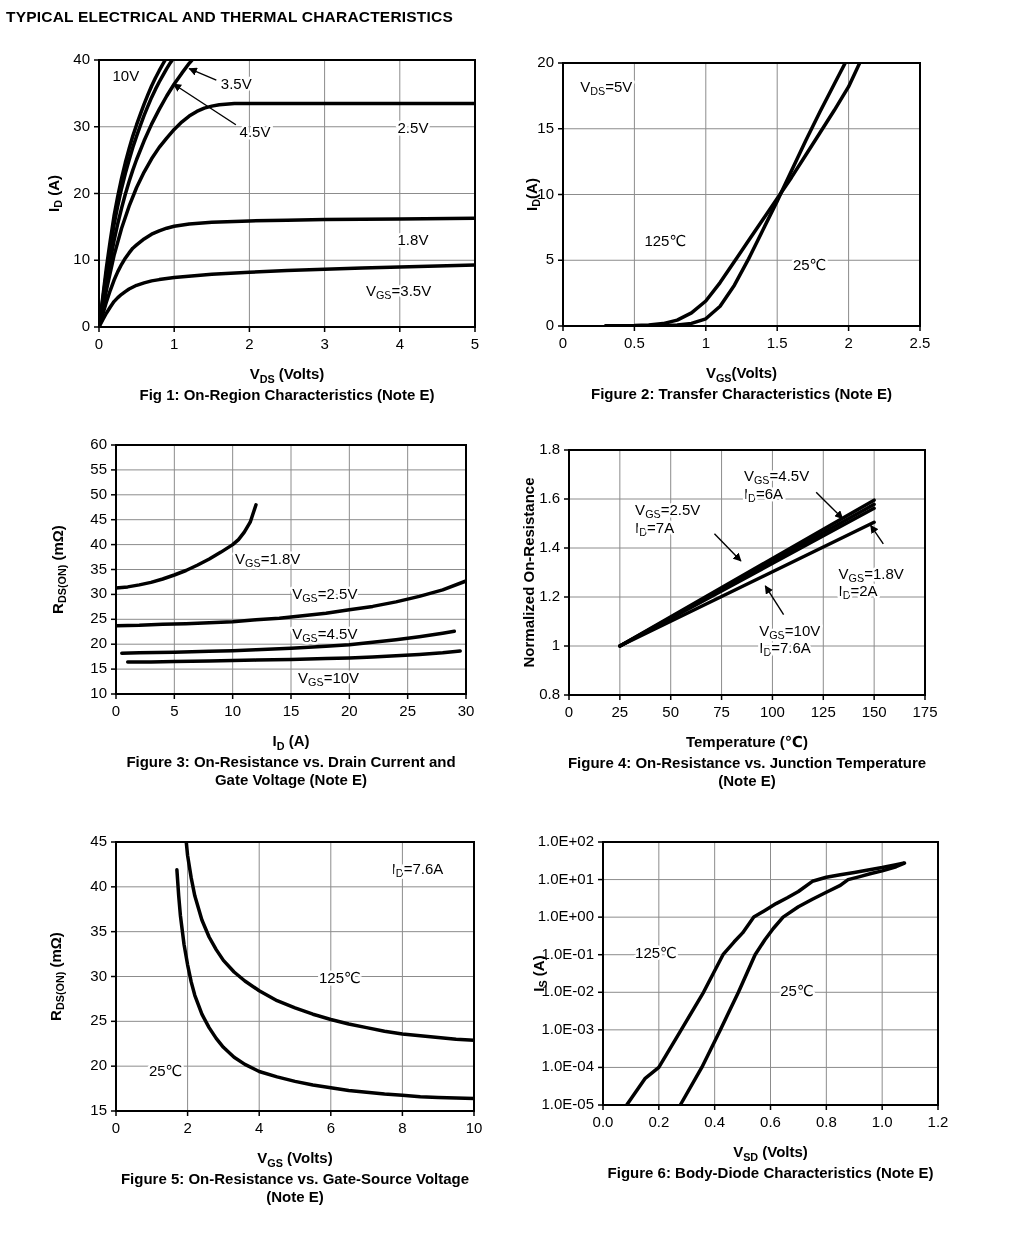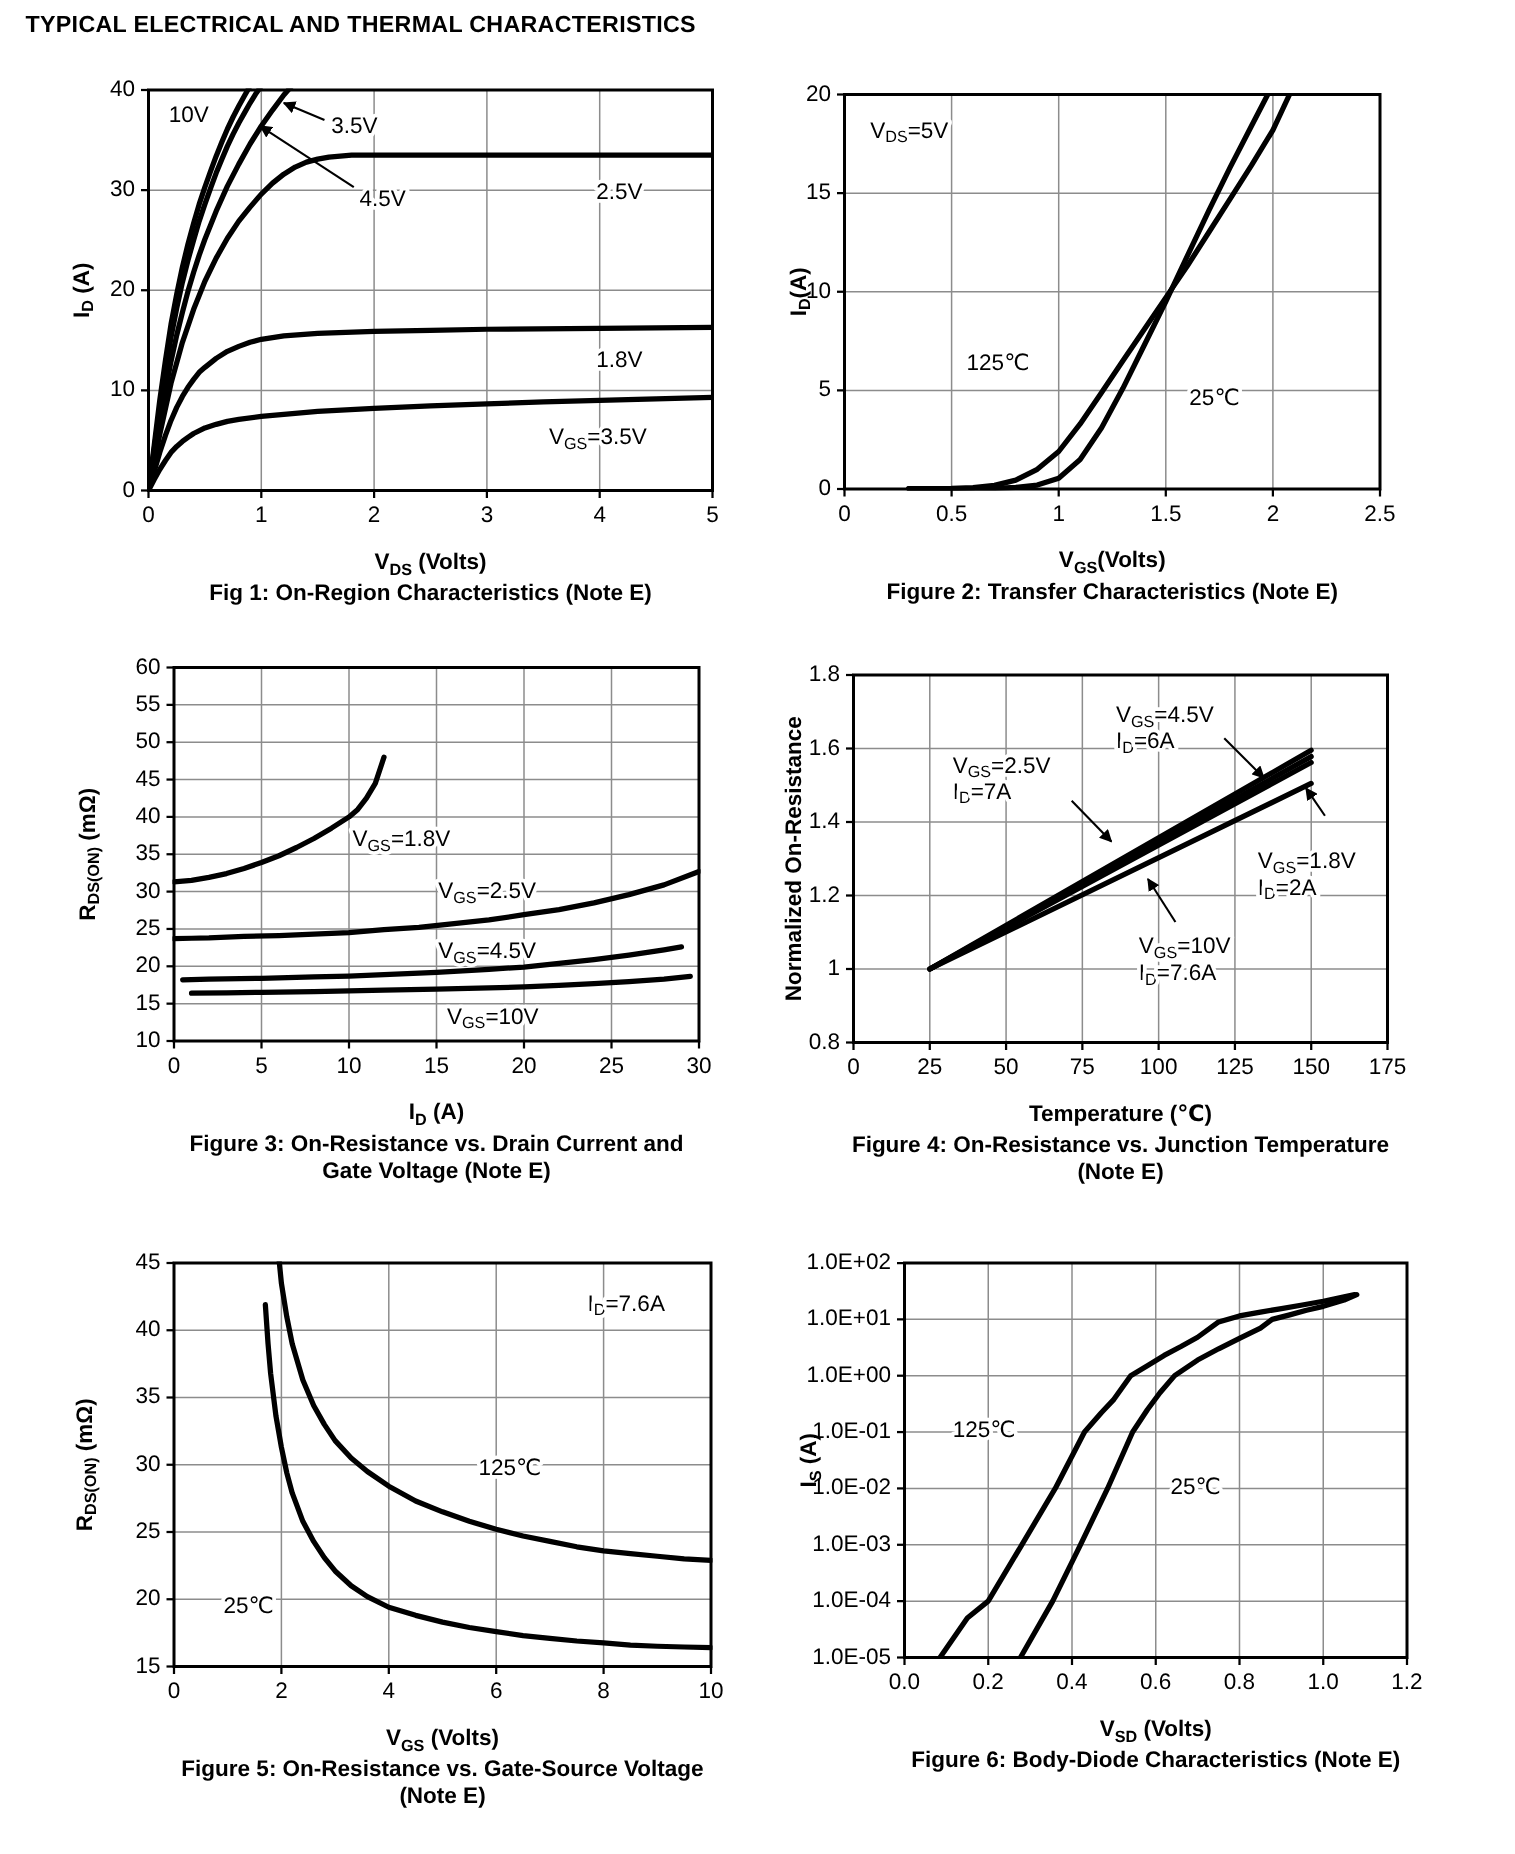--- a/index.html
+++ b/index.html
@@ -1,18 +1,18 @@
 <!DOCTYPE html>
 <html><head>
 <meta charset="utf-8">
 <style>
   html,body{margin:0;padding:0;background:#ffffff;}
   body{font-family:"Liberation Sans","DejaVu Sans",sans-serif;color:#000;}
   #page{position:relative;width:1010px;height:1236px;background:#fff;overflow:hidden;}
-  #page-title{position:absolute;left:17px;top:8px;font-size:15.5px;font-weight:bold;letter-spacing:0.2px;margin:0;}
+  #page-title{position:absolute;left:6px;top:8px;font-size:15.5px;font-weight:bold;letter-spacing:0.2px;margin:0;}
   figure.chart{position:absolute;margin:0;padding:0;}
   svg{display:block;}
   svg text{font-family:"Liberation Sans","DejaVu Sans",sans-serif;}
 </style>
 </head>
 <body>
 
 <main id="page">
   <h1 id="page-title">TYPICAL ELECTRICAL AND THERMAL CHARACTERISTICS</h1>
 

